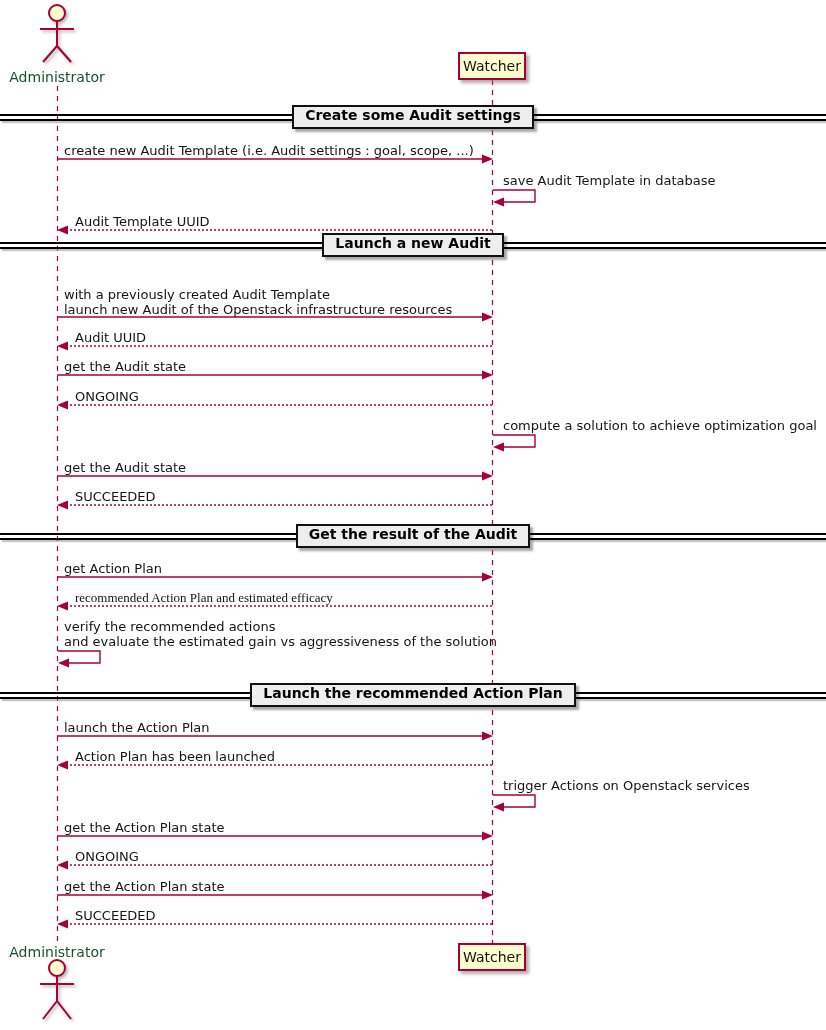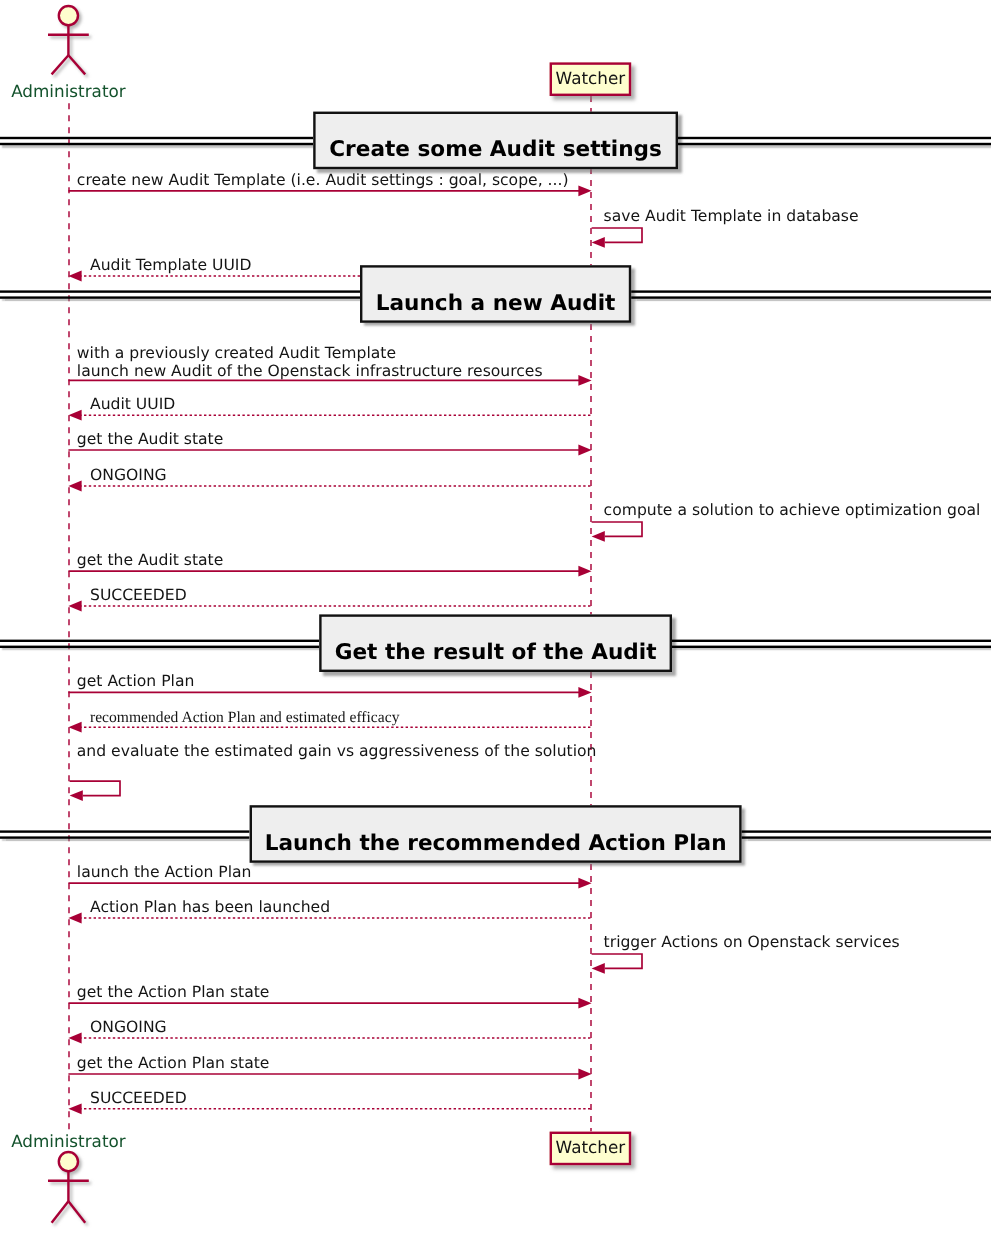--- a/index.html
+++ b/index.html
@@ -57,22 +57,22 @@
   .divider .dline {
     flex: 1;
     height: 3px;
     border-top: 2px solid #000000;
     border-bottom: 2px solid #000000;
     box-shadow: 2px 2px 1px rgba(140,140,140,0.5);
   }
   .divider .dbox {
     background: #EEEEEE;
     border: 2px solid #111111;
-    padding: 19px 11px 4px 11px;
-    font-size: 18px;
+    padding: 0 11px 4px 11px;
+    font-size: 14px;
     font-weight: bold;
     color: #000000;
     white-space: nowrap;
     box-shadow: 3px 3px 2px rgba(110,110,110,0.6);
   }
 </style>
 </head>
 <body>
 
 <div class="stage">
@@ -242,20 +242,21 @@
 
   <div class="msg" style="left:64px; top:460px;">get the Audit state</div>
 
   <div class="msg" style="left:75px; top:489px;">SUCCEEDED</div>
 
   <div class="msg" style="left:64px; top:561px;">get Action Plan</div>
 
   <div class="msg" style="left:75px; top:590px;font-family:Liberation Serif, serif;">recommended Action Plan and estimated efficacy</div>
 
   <div class="msg" style="left:64px; top:619px;">
+    <div>verify the recommended actions</div>
     <div>and evaluate the estimated gain vs aggressiveness of the solution</div>
   </div>
 
   <div class="msg" style="left:64px; top:720px;text-align:right;">launch the Action Plan</div>
 
   <div class="msg" style="left:75px; top:749px;">Action Plan has been launched</div>
 
   <div class="msg" style="left:503px; top:778px;">trigger Actions on Openstack services</div>
 
   <div class="msg" style="left:64px; top:820px;">get the Action Plan state</div>

